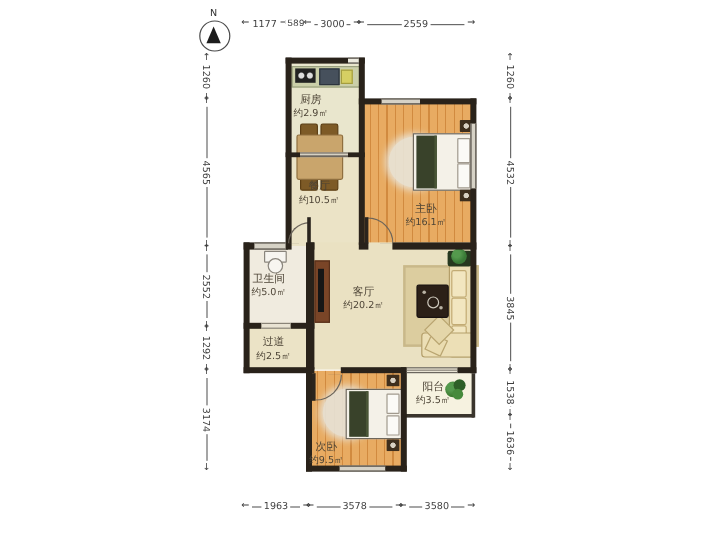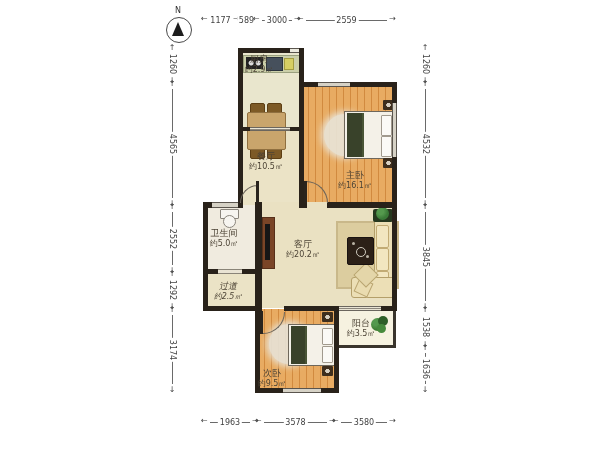--- a/index.html
+++ b/index.html
@@ -158,60 +158,60 @@
   <div class="slide" style="left:250px;top:127px;width:40px;height:2px;"></div>
   <div class="gap" style="left:218px;top:269px;width:24px;height:3px;"></div>
 
   <div class="arc" style="left:240px;top:185px;width:17px;height:17px;border-width:1px 0 0 1px;border-top-left-radius:100% 100%;"></div>
   <div class="leaf" style="left:256px;top:181px;width:3px;height:22px;"></div>
   <div class="arc" style="left:306px;top:181px;width:21px;height:21px;border-width:1px 1px 0 0;border-top-right-radius:100% 100%;"></div>
   <div class="leaf" style="left:304px;top:181px;width:3px;height:22px;"></div>
   <div class="arc" style="left:263px;top:312px;width:21px;height:21px;border-width:0 1px 1px 0;border-bottom-right-radius:100% 100%;"></div>
   <div class="leaf" style="left:260px;top:311px;width:3px;height:23px;"></div>
 
-  <div class="rlabel" style="left:259px;top:64px;">
+  <div class="rlabel" style="left:259px;top:89px;">
     <span>厨房</span>
     <span class="area">约2.9㎡</span>
   </div>
   <div class="rlabel" style="left:266px;top:161px;">
     <span>餐厅</span>
     <span class="area">约10.5㎡</span>
   </div>
   <div class="rlabel" style="left:355px;top:180px;">
     <span>主卧</span>
     <span class="area">约16.1㎡</span>
   </div>
   <div class="rlabel" style="left:224px;top:238px;">
     <span>卫生间</span>
     <span class="area">约5.0㎡</span>
   </div>
   <div class="rlabel" style="left:303px;top:249px;">
     <span>客厅</span>
     <span class="area">约20.2㎡</span>
   </div>
-  <div class="rlabel" style="left:228px;top:291px;font-style:italic;">
+  <div class="rlabel" style="left:228px;top:291px;">
     <span>过道</span>
     <span class="area">约2.5㎡</span>
   </div>
   <div class="rlabel" style="left:272px;top:378px;">
     <span>次卧</span>
     <span class="area">约9.5㎡</span>
   </div>
   <div class="rlabel" style="left:361px;top:328px;">
     <span>阳台</span>
     <span class="area">约3.5㎡</span>
   </div>
 
   <div class="dimh" style="left:203px;top:13px;width:35px;">
     <span class="al">←</span>
       <div class="hl"></div>
     <span class="dl">1177</span>
     <span class="ar">→</span>
   </div>
-  <div class="dimh noarrow" style="left:238px;top:13px;width:17px;">
+  <div class="dimh noarrow" style="left:238px;top:13px;width:17px;font-family:Liberation Mono, monospace;">
 
     <span class="dl">589</span>
 
   </div>
   <div class="dimh" style="left:255px;top:13px;width:44px;">
     <span class="al">←</span>
       <div class="hl"></div>
     <span class="dl">3000</span>
     <span class="ar">→</span>
   </div>

